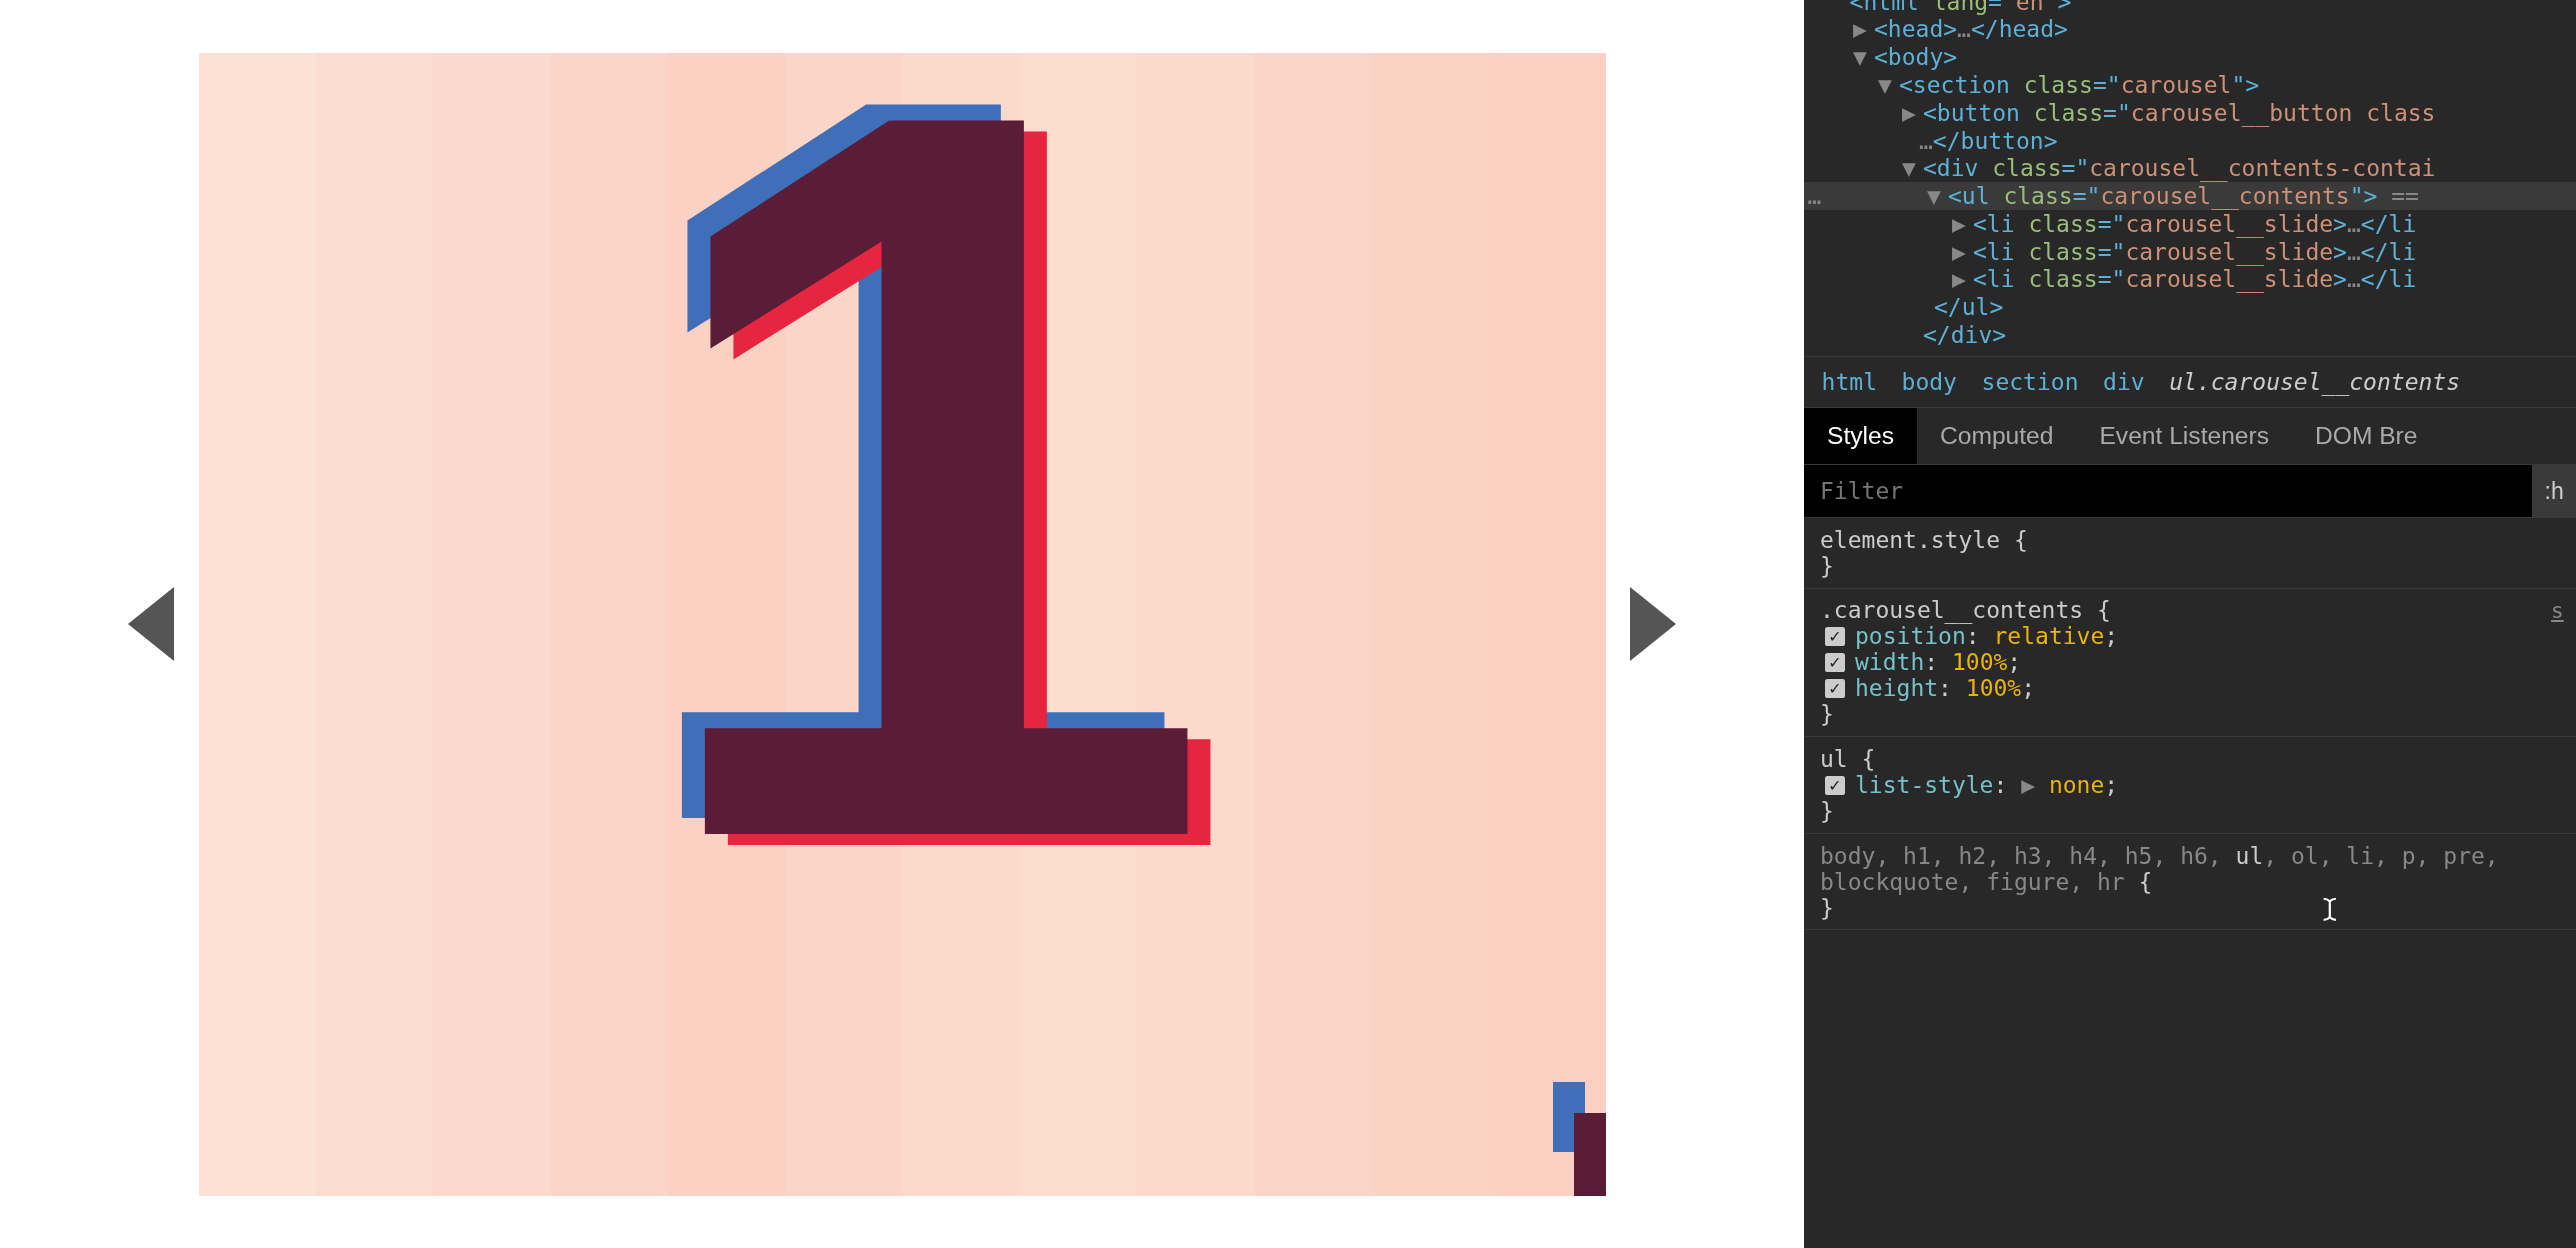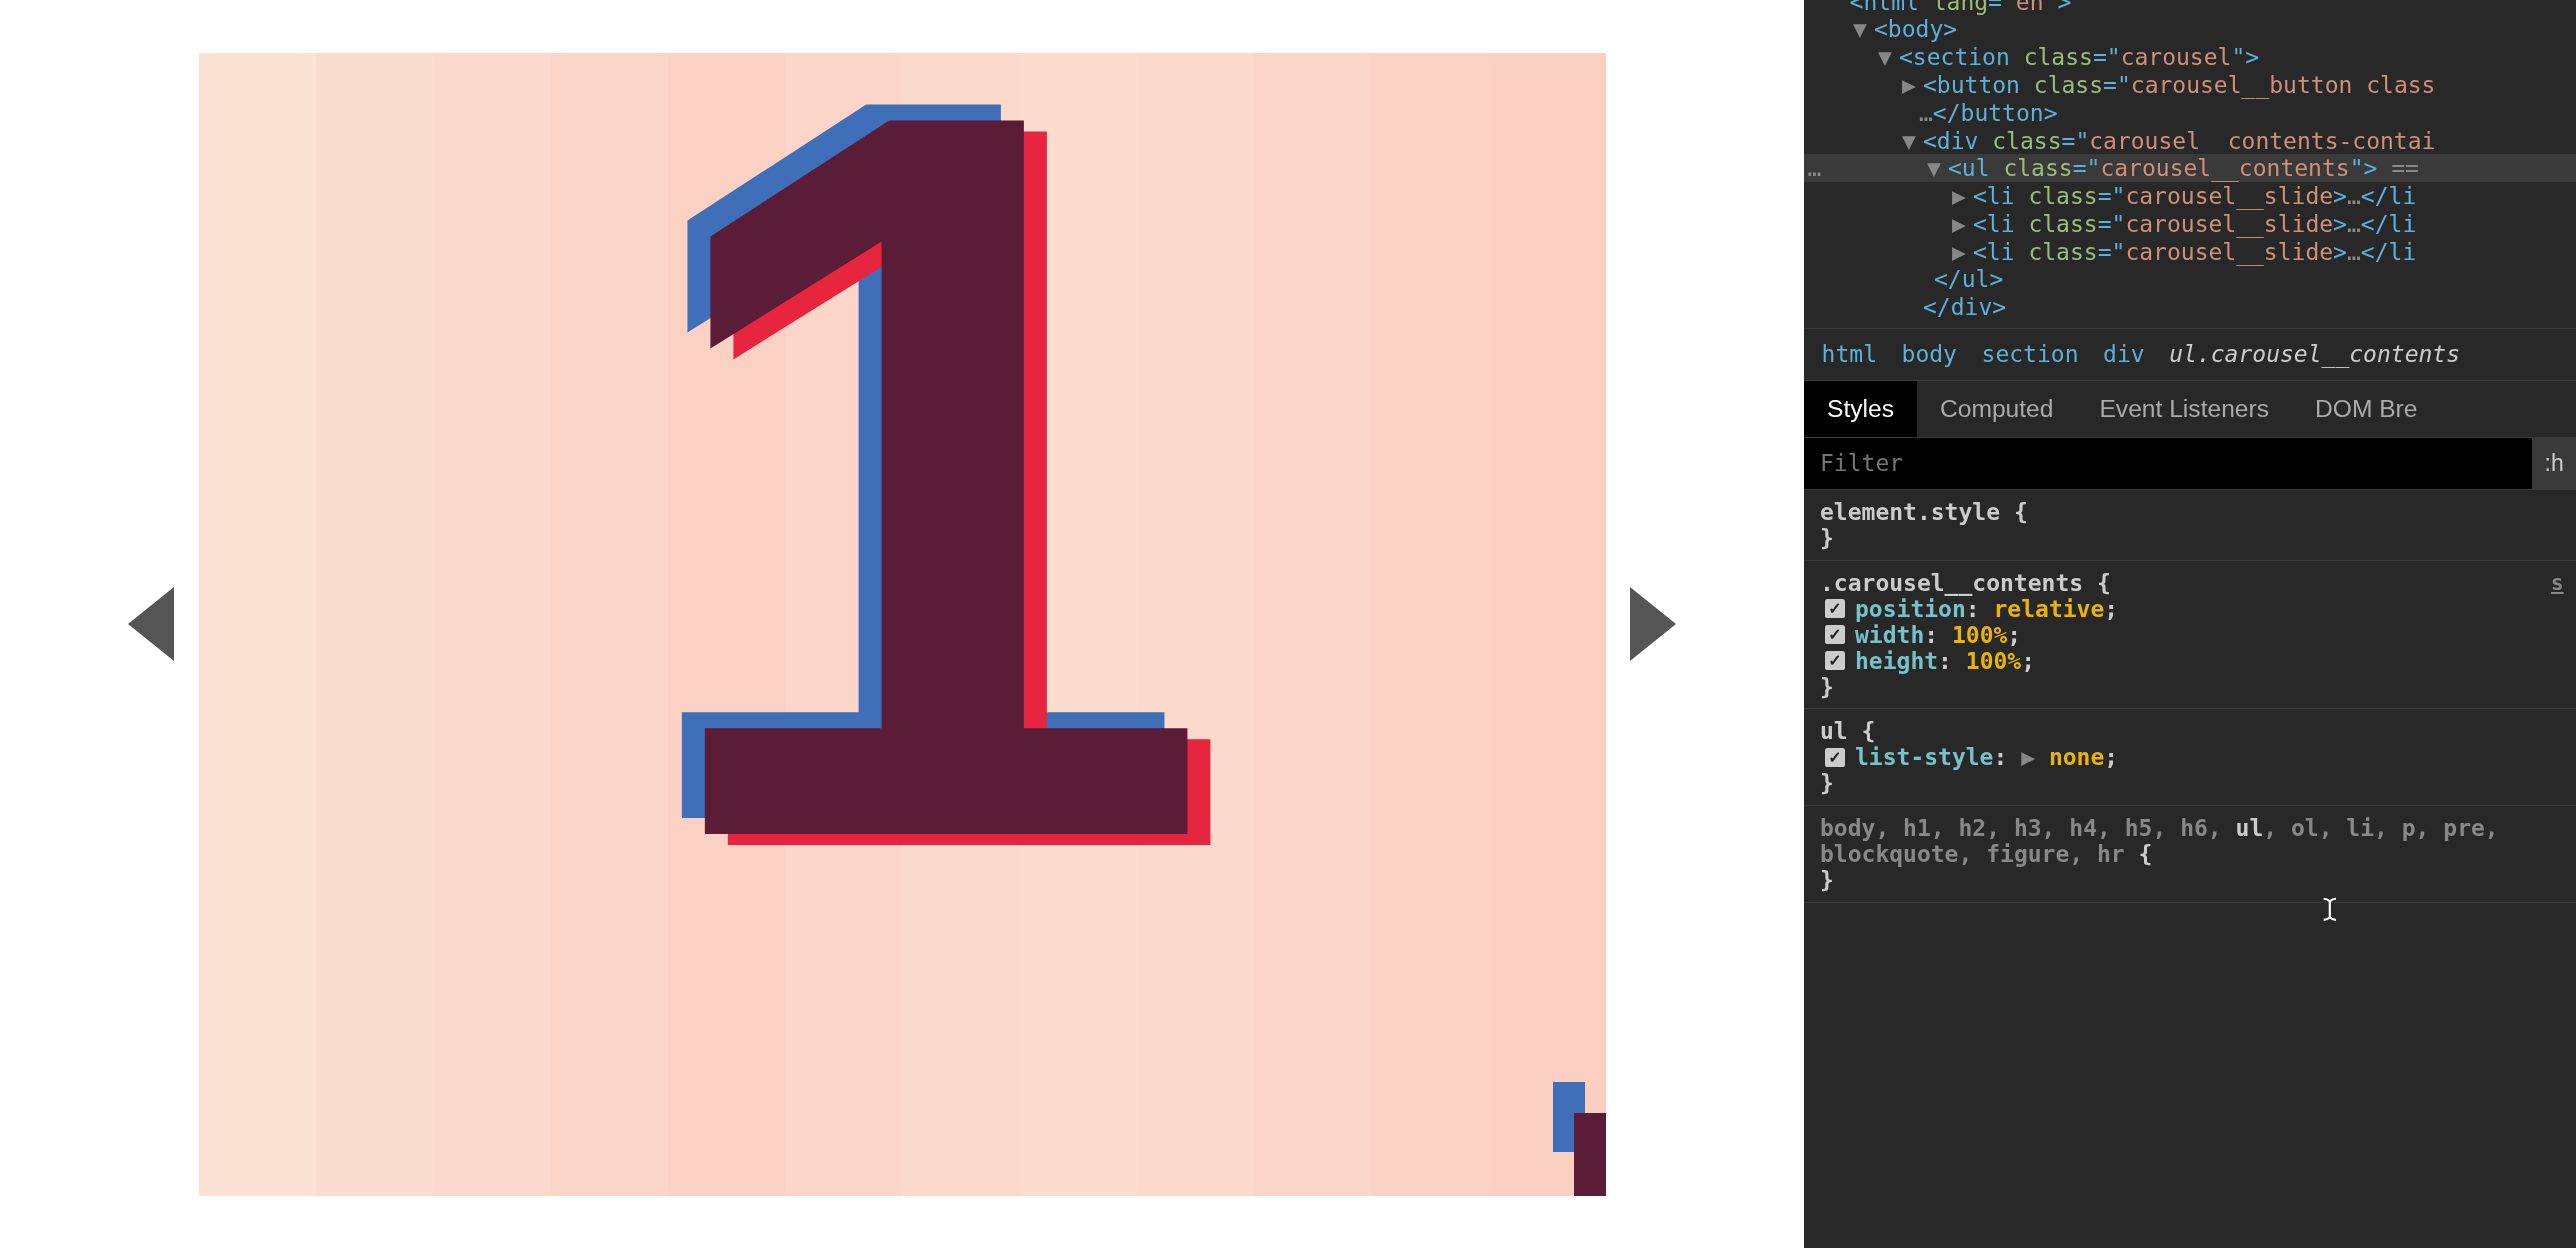--- a/index.html
+++ b/index.html
@@ -163,21 +163,20 @@
     background:#3a3a3a;
     color:#ccc;
     padding:12.3px 12.3px;
     font-family:-apple-system,sans-serif;
     font-size:23px;
   }
 
   .styles {
     flex: 1;
     overflow: hidden;
-    font-weight: bold;
   }
   .rule {
     padding: 8.8px 16px 8.8px 16px;
     border-bottom: 0.9px solid #3a3a3a;
     position: relative;
   }
   .sel-txt { color:#ccc; }
   .brace { color:#ccc; }
   .prop-line { padding-left: 35px; position:relative; }
   .prop-line .cb {
@@ -235,20 +234,21 @@
       </div>
     </div>
     <div class="arrow next"></div>
   </div>
 </div>
 
 <div class="devtools">
 
   <div class="dom" id="dom">
       <div class="dom-line" style="padding-left: 24.6px; margin-top: -12.3px;"><span class="tri"></span><span class="p">&lt;</span><span class="tag">html</span> <span class="attr">lang</span><span class="p">=</span><span class="p">"</span><span class="val">en</span><span class="p">"</span><span class="p">&gt;</span></div>
+      <div class="dom-line" style="padding-left: 49px;"><span class="tri">▶</span><span class="p">&lt;</span><span class="tag">head</span><span class="p">&gt;</span><span class="etc">…</span><span class="p">&lt;/</span><span class="tag">head</span><span class="p">&gt;</span></div>
       <div class="dom-line" style="padding-left: 49px;"><span class="tri">▼</span><span class="p">&lt;</span><span class="tag">body</span><span class="p">&gt;</span></div>
       <div class="dom-line" style="padding-left: 74px;"><span class="tri">▼</span><span class="p">&lt;</span><span class="tag">section</span> <span class="attr">class</span><span class="p">=</span><span class="p">"</span><span class="val">carousel</span><span class="p">"</span><span class="p">&gt;</span></div>
       <div class="dom-line" style="padding-left: 98px;"><span class="tri">▶</span><span class="p">&lt;</span><span class="tag">button</span> <span class="attr">class</span><span class="p">=</span><span class="p">"</span><span class="val">carousel__button class</span></div>
       <div class="dom-line" style="padding-left: 94px;"><span class="tri"></span><span class="etc">…</span><span class="p">&lt;/</span><span class="tag">button</span><span class="p">&gt;</span></div>
       <div class="dom-line" style="padding-left: 98px;"><span class="tri">▼</span><span class="p">&lt;</span><span class="tag">div</span> <span class="attr">class</span><span class="p">=</span><span class="p">"</span><span class="val">carousel__contents-contai</span></div>
       <div class="dom-line sel" style="padding-left: 123px;"><span class="tri">▼</span><span class="p">&lt;</span><span class="tag">ul</span> <span class="attr">class</span><span class="p">=</span><span class="p">"</span><span class="val">carousel__contents</span><span class="p">"</span><span class="p">&gt;</span><span class="eqsel"> ==</span></div>
       <div class="dom-line" style="padding-left: 148px;"><span class="tri">▶</span><span class="p">&lt;</span><span class="tag">li</span> <span class="attr">class</span><span class="p">=</span><span class="p">"</span><span class="val">carousel__slide</span><span class="p">&gt;</span><span class="etc">…</span><span class="p">&lt;/</span><span class="tag">li</span></div>
       <div class="dom-line" style="padding-left: 148px;"><span class="tri">▶</span><span class="p">&lt;</span><span class="tag">li</span> <span class="attr">class</span><span class="p">=</span><span class="p">"</span><span class="val">carousel__slide</span><span class="p">&gt;</span><span class="etc">…</span><span class="p">&lt;/</span><span class="tag">li</span></div>
       <div class="dom-line" style="padding-left: 148px;"><span class="tri">▶</span><span class="p">&lt;</span><span class="tag">li</span> <span class="attr">class</span><span class="p">=</span><span class="p">"</span><span class="val">carousel__slide</span><span class="p">&gt;</span><span class="etc">…</span><span class="p">&lt;/</span><span class="tag">li</span></div>
       <div class="dom-line" style="padding-left: 109px;"><span class="tri"></span><span class="p">&lt;/</span><span class="tag">ul</span><span class="p">&gt;</span></div>

